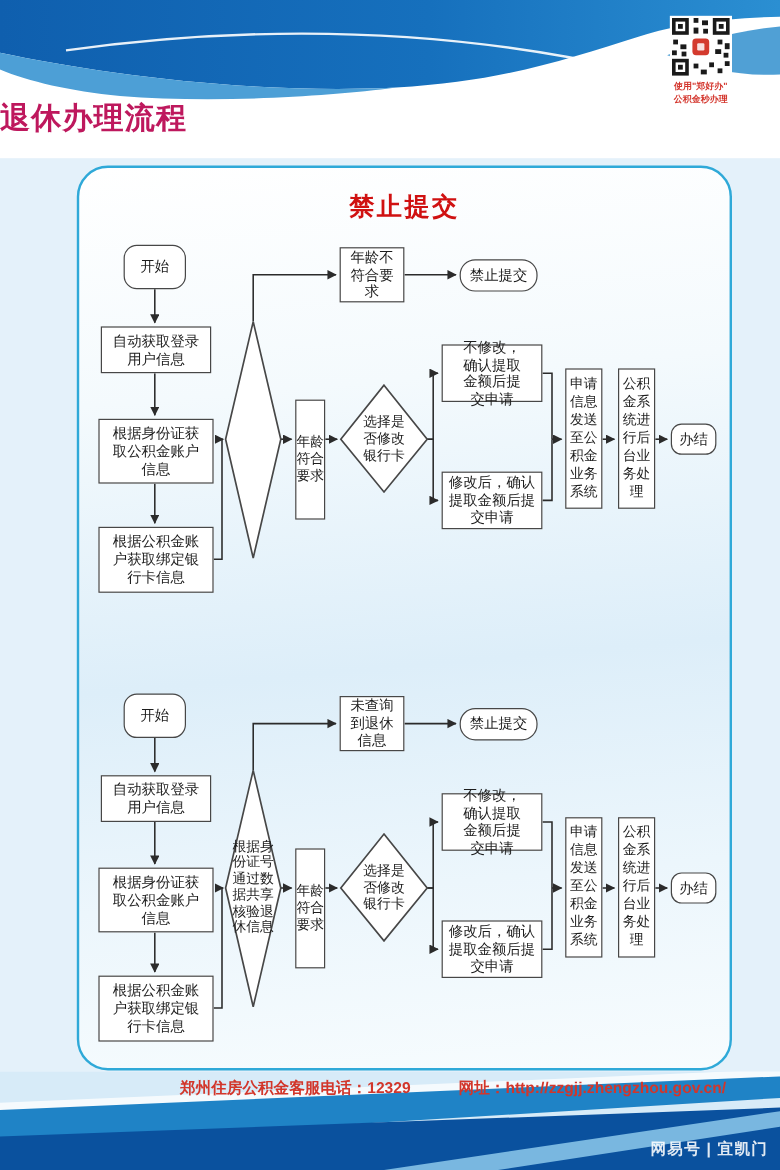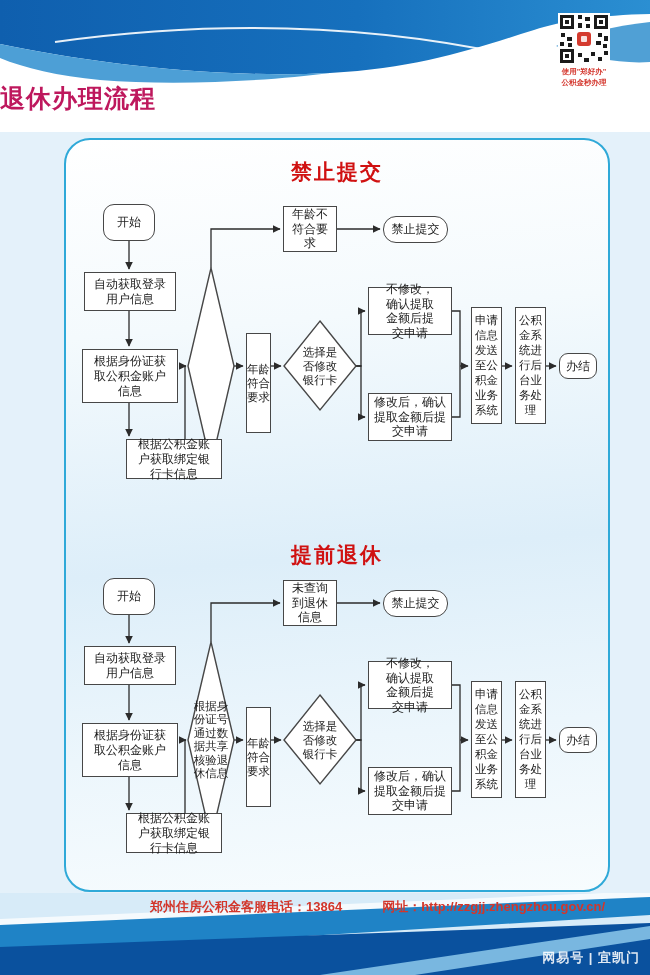--- a/index.html
+++ b/index.html
@@ -37,21 +37,21 @@
   .node{
     position:absolute; box-sizing:border-box; background:#fff;
     border:1.4px solid #474747; color:#1d1d1d;
     display:flex; align-items:center; justify-content:center; text-align:center;
     font-size:12px; line-height:15px;
   }
   .node.plain{background:transparent; border:none;}
   .n-start   {left:103px; top:9px;   width:52px; height:37px; border-radius:11px;}
   .n-login   {left:84px;  top:77px;  width:92px; height:39px; padding:0 7px;}
   .n-account {left:82px;  top:154px; width:96px; height:54px; padding:0 9px;}
-  .n-bank    {left:82px;  top:244px; width:96px; height:40px; padding:12px 9px;margin-left:44px;}
+  .n-bank    {left:82px;  top:244px; width:96px; height:55px; padding:12px 9px;}
   .n-verify  {left:193px; top:76px;  width:36px; height:190px; font-size:11.5px; line-height:13.5px;}
   .n-fail    {left:283px; top:11px;  width:54px; height:46px; padding:16px 5px; line-height:14.5px;}
   .n-forbid  {left:383px; top:21px;  width:65px; height:27px; border-radius:13px;}
   .n-pass    {left:246px; top:121px; width:25px; height:100px; font-size:11.5px; line-height:14px;margin-top:17px;}
   .n-choose  {left:298px; top:126px; width:44px; height:89px;  font-size:11.5px; line-height:14px;}
   .n-nomod   {left:368px; top:92px;  width:84px; height:48px; padding:0 13px; line-height:14.5px;}
   .n-mod     {left:368px; top:198px; width:84px; height:48px; padding:0 2px; line-height:14.5px;}
   .n-send    {left:471px; top:112px; width:31px; height:117px; font-size:11.5px; line-height:15px;}
   .n-backend {left:515px; top:112px; width:31px; height:117px; font-size:11.5px; line-height:15px;}
   .n-done    {left:559px; top:158px; width:38px; height:26px; border-radius:9px;}
@@ -128,21 +128,20 @@
     </svg>
     <div class="qr-caption">使用"郑好办"</div>
     <div class="qr-caption">公积金秒办理</div>
   </div>
 
   <div class="page-title">退休办理流程</div>
 
   <div class="panel"></div>
 
   <div class="section-title s1">禁止提交</div>
-  <div class="section-title s2">提前退休</div>
 
   <div class="chart c1">
     <svg class="connectors" width="650" height="300" viewBox="0 0 650 300">
       <defs>
         <marker id="ah1" markerWidth="7" markerHeight="7" refX="5.5" refY="3" orient="auto">
           <path d="M0,0 L6,3 L0,6 Z" fill="#2b2b2b"></path>
         </marker>
       </defs>
       <g stroke="#2b2b2b" stroke-width="1.3" fill="none">
         <path d="M129,46 V74" marker-end="url(#ah1)"></path>
@@ -229,20 +228,20 @@
   <svg class="footer-band" viewBox="0 0 650 82">
     <rect x="0" y="0" width="650" height="82" fill="#d7ebf8"></rect>
     <path d="M0,26 L650,-2 L650,4 L0,34 Z" fill="#ffffff" opacity="0.75"></path>
     <path d="M0,32 L650,4 L650,22 L0,62 Z" fill="#1f83c6"></path>
     <path d="M0,54 L650,30 L650,82 L0,82 Z" fill="#0a519e"></path>
     <path d="M320,82 L650,33 L650,46 L415,82 Z" fill="#79b7e0"></path>
   </svg>
 
   <div class="footer-text">
     <div class="row1">
-      <span>郑州住房公积金客服电话：13864</span>
+      <span>郑州住房公积金客服电话：12329</span>
       <span>网址：http://zzgjj.zhengzhou.gov.cn/</span>
     </div>
   </div>
 
   <div class="watermark">网易号 | 宜凯门</div>
 
 </div>
 
 </body></html>

